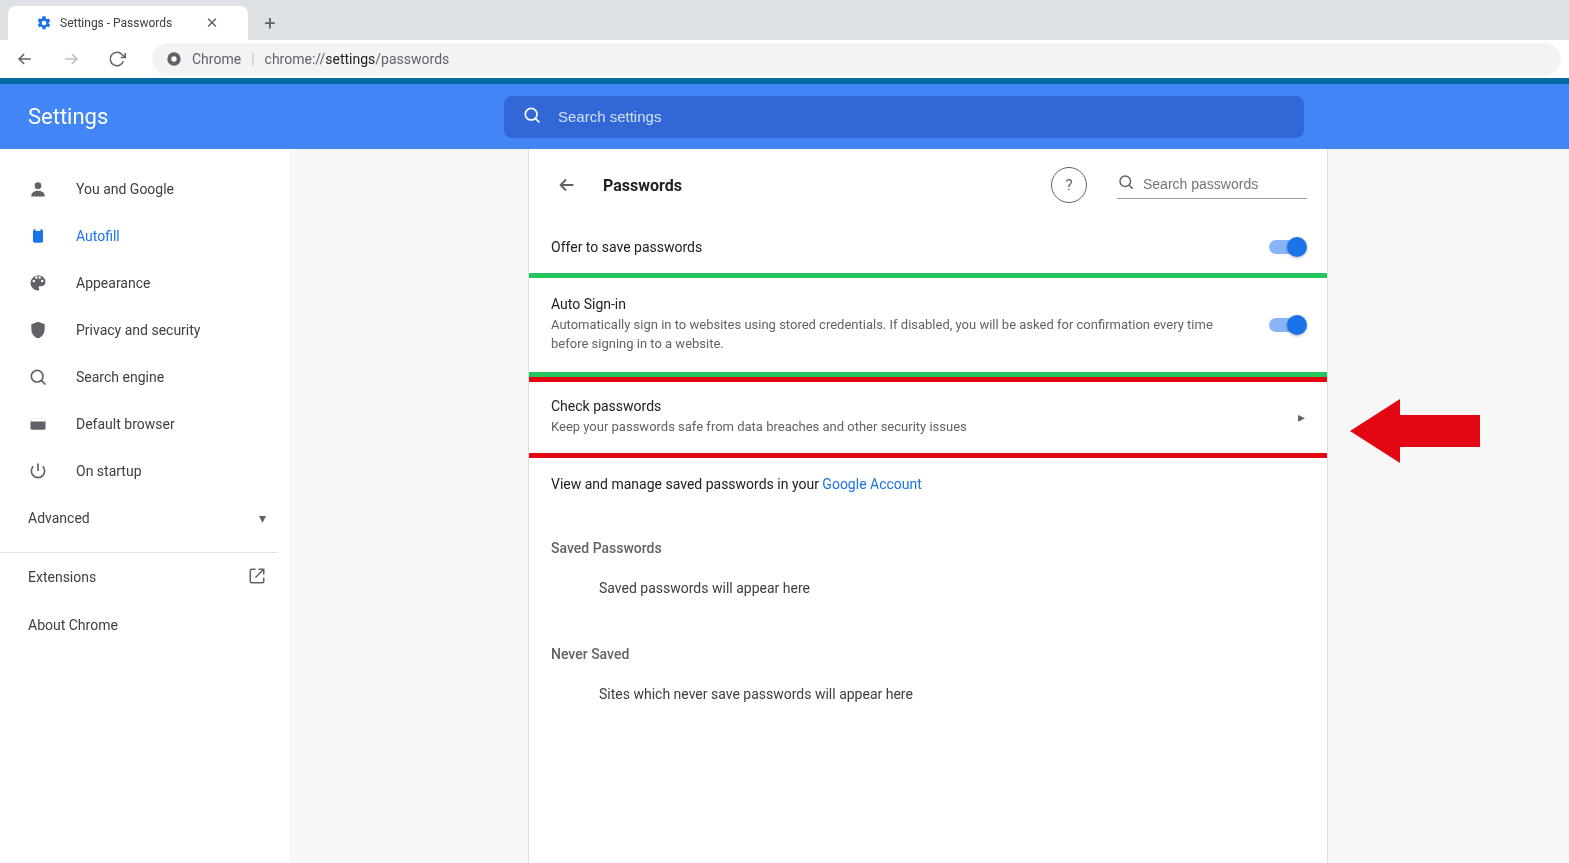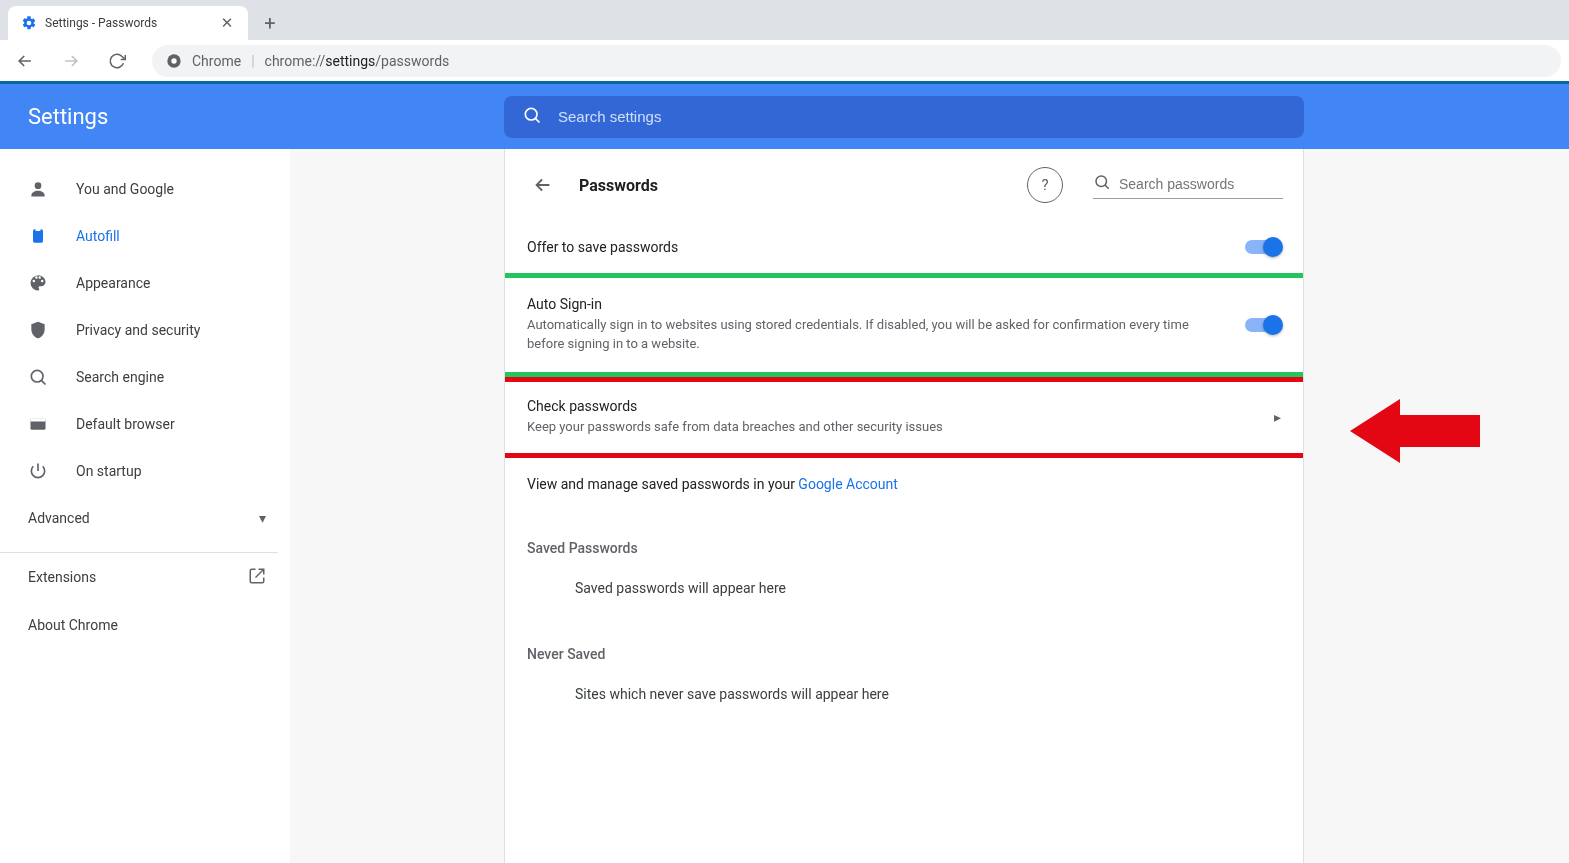--- a/index.html
+++ b/index.html
@@ -1,46 +1,46 @@
 <!DOCTYPE html>
 <html><head>
 <meta charset="utf-8">
 <style>
   * { box-sizing: border-box; margin: 0; padding: 0; }
   body { font-family: 'Segoe UI', Roboto, Arial, sans-serif; font-size: 14px; color: #202124; background: #fff; width: 1569px; height: 863px; overflow: hidden; }
 
   
   .tabbar { height: 40px; background: #dee1e6; display: flex; align-items: flex-end; padding-left: 8px; }
-  .tab { height: 34px; background: #fff; border-radius: 8px 8px 0 0; display: flex; align-items: center; padding: 0 13px; min-width: 240px; gap: 8px; }
+  .tab { height: 34px; background: #fff; border-radius: 8px 8px 0 0; display: flex; align-items: center; padding: 0 28px; min-width: 240px; gap: 8px; }
   .tab-favicon { width: 16px; height: 16px; display:flex; align-items:center; justify-content:center; color:#1a73e8; }
   .tab-title { flex: 1; font-size: 12px; color: #3c4043; }
   .tab-close { color: #5f6368; font-size: 15px; width:16px; text-align:center; cursor:pointer; }
   .newtab { width: 28px; height: 28px; display:flex; align-items:center; justify-content:center; color:#5f6368; font-size:20px; margin-left:8px; margin-bottom:3px; cursor:pointer;}
 
   
-  .addrbar { height: 44px; background: #fff; border-bottom: 3px solid #0369a1; display:flex; align-items:center; padding: 12px 8px; gap: 12px; }
+  .addrbar { height: 44px; background: #fff; border-bottom: 6px solid #0369a1; display:flex; align-items:center; padding: 12px 8px; gap: 12px; }
   .nav-icon { width: 34px; height: 34px; display:flex; align-items:center; justify-content:center; color:#5f6368; border-radius:50%; cursor:pointer; }
   .nav-icon.disabled { color:#bdc1c6; }
   .omnibox { flex:1; height:32px; background:#f1f3f4; border-radius:16px; display:flex; align-items:center; padding:0 14px; gap:10px; margin-left:6px; }
   .omni-chrome-icon { width:16px; height:16px; }
   .omni-label { color:#5f6368; font-size:14px; }
   .omni-sep { color:#bdc1c6; }
   .omni-url { color:#5f6368; font-size:14px; }
   .omni-url .dark { color:#202124; }
 
   
   .blue-header { height: 65px; background:#4285f4; display:flex; align-items:center; padding:0 28px; }
   .blue-title { color:#fff; font-size:22px; font-weight:400; width: 476px; }
   .searchbox { flex: 0 0 800px; height:42px; background:#3367d6; border-radius:8px; display:flex; align-items:center; padding:0 18px; gap:16px; }
   .search-icon { color:#fff; }
   .search-input { background:transparent; border:none; outline:none; color:#fff; font-size:15px; flex:1; }
   .search-input::placeholder { color:#cfe0fb; }
 
   
-  .body { display:flex; height: calc(863px - 40px - 44px - 65px); }
+  .body { display:flex; height: calc(863px - 40px - 44px - 65px); gap: 24px; }
   .sidebar { width: 290px; padding-top: 16px; }
   .side-item { height:47px; display:flex; align-items:center; padding-left:28px; gap:28px; color:#3c4043; font-size:14px; cursor:pointer; border-radius: 0 24px 24px 0; margin-right:12px;}
   .side-item.active { color:#1a73e8; }
   .side-item .sicon { width:20px; height:20px; display:flex; align-items:center; justify-content:center; color:#5f6368; }
   .side-item.active .sicon { color:#1a73e8; }
 
   .side-sep { border-top:1px solid #e0e0e0; margin: 10px 12px 0 0; }
   .advanced-row { height:48px; display:flex; align-items:center; justify-content:space-between; padding:0 24px 0 28px; color:#3c4043; font-size:14px; cursor:pointer;}
   .advanced-row .chev { color:#5f6368; }
 

